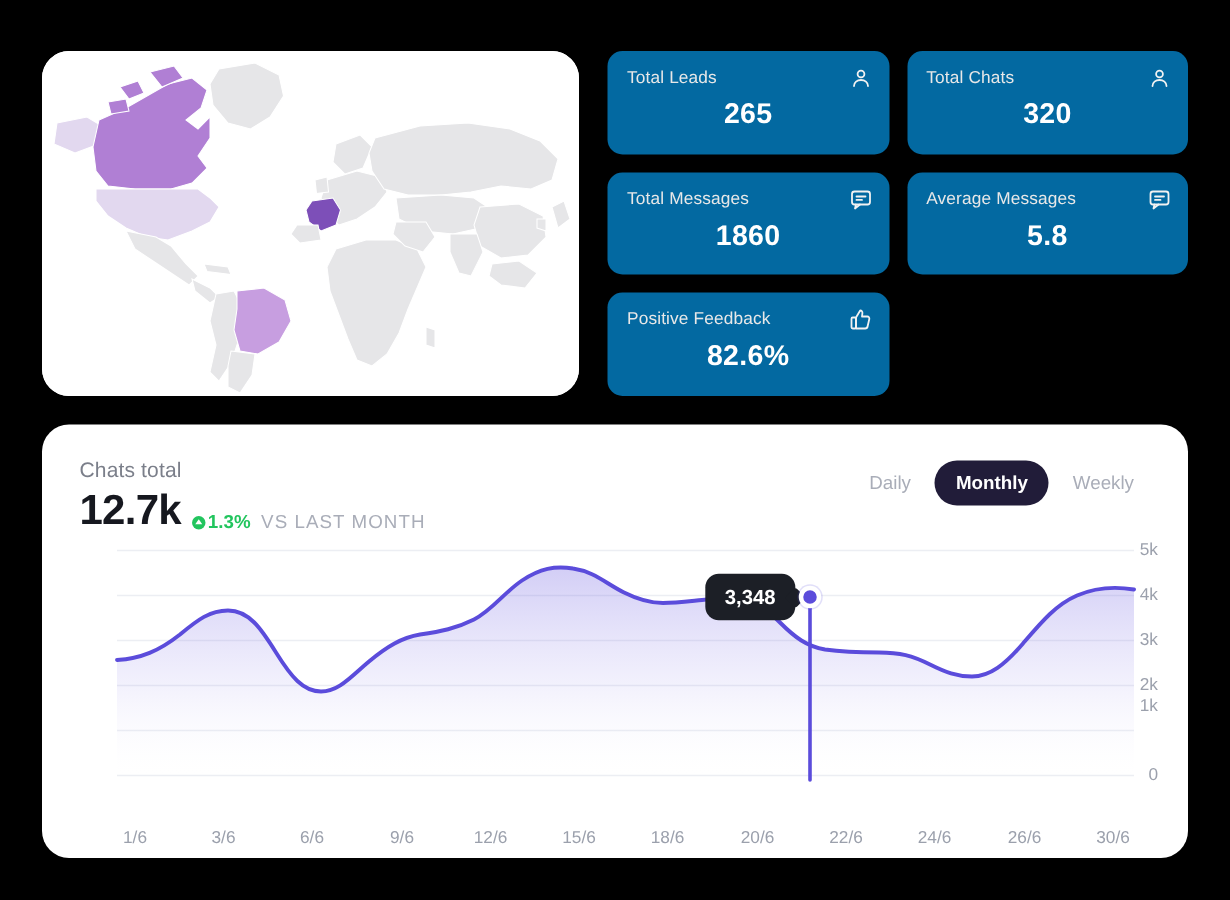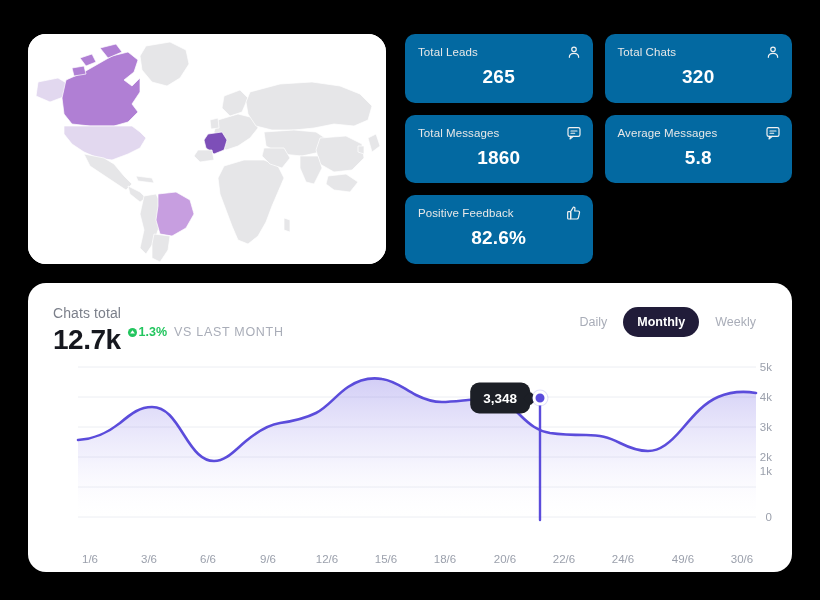--- a/index.html
+++ b/index.html
@@ -80,21 +80,21 @@
   .chart-head {
     position: absolute; left: 25px; top: 22px; right: 22px;
     display: flex; align-items: flex-start; justify-content: space-between;
   }
   .chart-title {
     font-size: 14px;
     color: #7b7f8a;
     letter-spacing: .1px;
   }
   .chart-metric-row {
-    display: flex; align-items: flex-start; gap: 7px;
+    display: flex; align-items: flex-end; gap: 7px;
     margin-top: 4px;
   }
   .chart-total {
     font-size: 28px; font-weight: bold; color: #16181f;
     letter-spacing: -.5px; line-height: 30px;
   }
   .delta {
     display: inline-flex; align-items: center; gap: 2px;
     font-size: 12.5px; font-weight: bold; color: #22c55e;
   }
@@ -414,21 +414,21 @@
         <div class="xlabel" style="left:62px">1/6</div>
         <div class="xlabel" style="left:121px">3/6</div>
         <div class="xlabel" style="left:180px">6/6</div>
         <div class="xlabel" style="left:240px">9/6</div>
         <div class="xlabel" style="left:299px">12/6</div>
         <div class="xlabel" style="left:358px">15/6</div>
         <div class="xlabel" style="left:417px">18/6</div>
         <div class="xlabel" style="left:477px">20/6</div>
         <div class="xlabel" style="left:536px">22/6</div>
         <div class="xlabel" style="left:595px">24/6</div>
-        <div class="xlabel" style="left:655px">49/6</div>
+        <div class="xlabel" style="left:655px">26/6</div>
         <div class="xlabel" style="left:714px">30/6</div>
       </div>
 
       <div class="tooltip" style="left:502px; top:43px">3,348</div>
       <div class="marker-dot" style="left:512px; top:43px"></div>
     </div>
 
   </div>
 </div>
 

